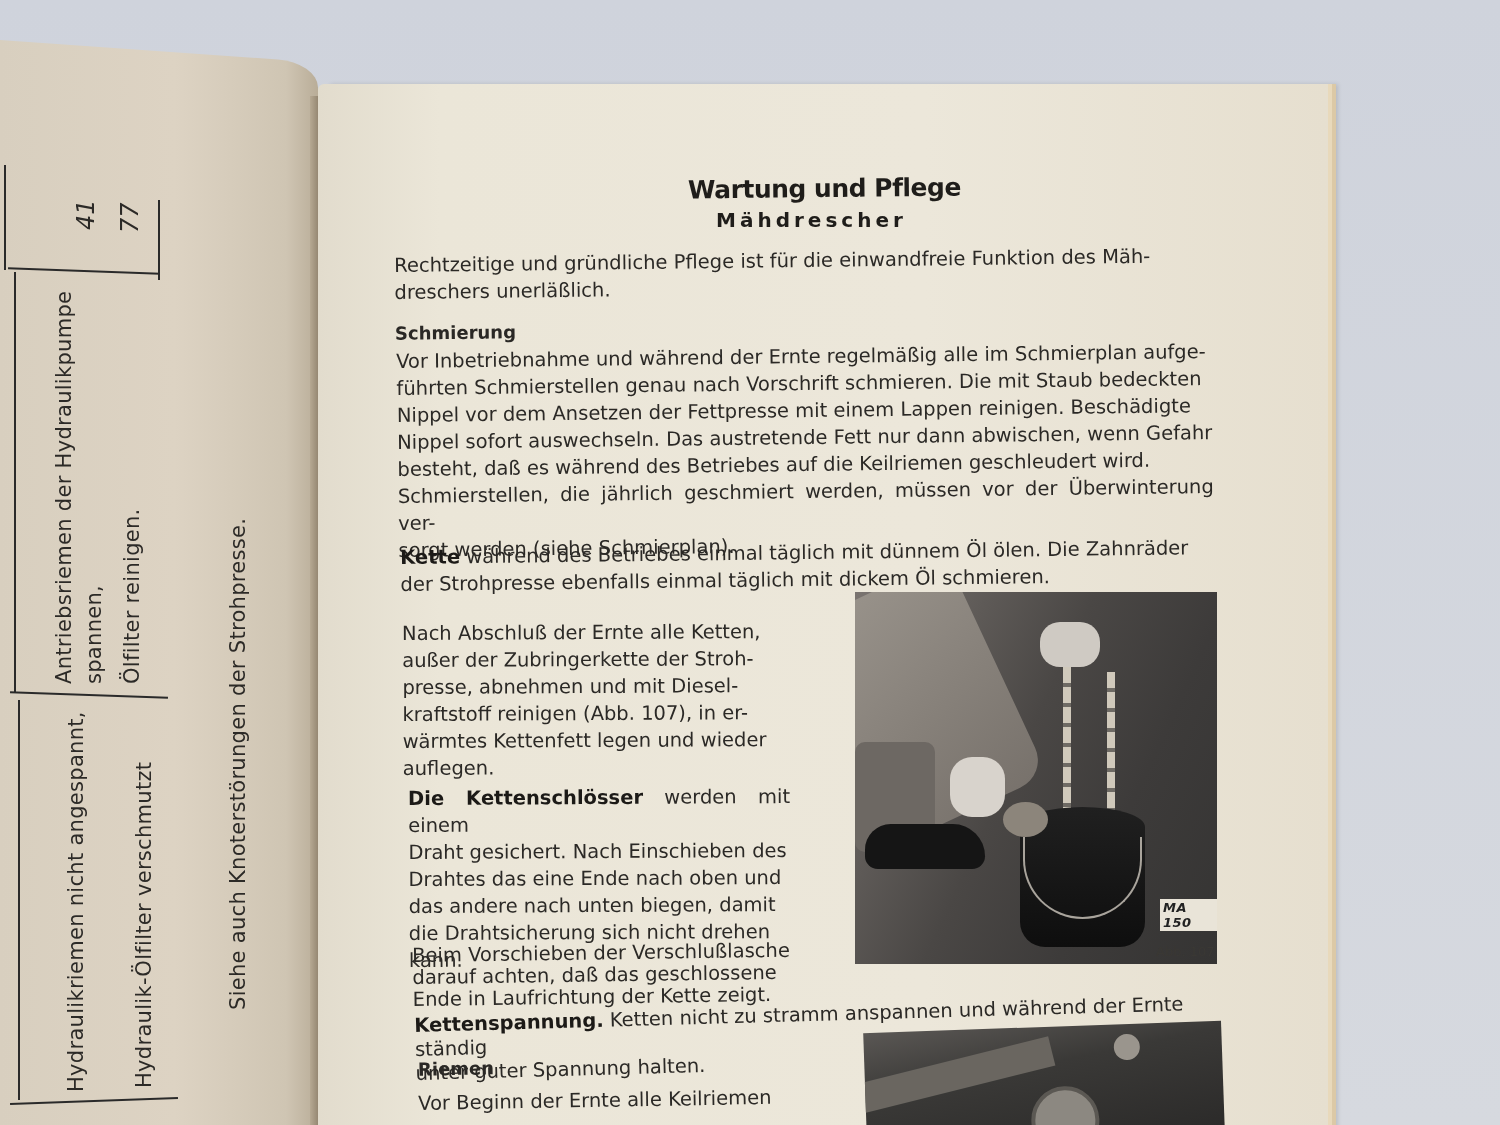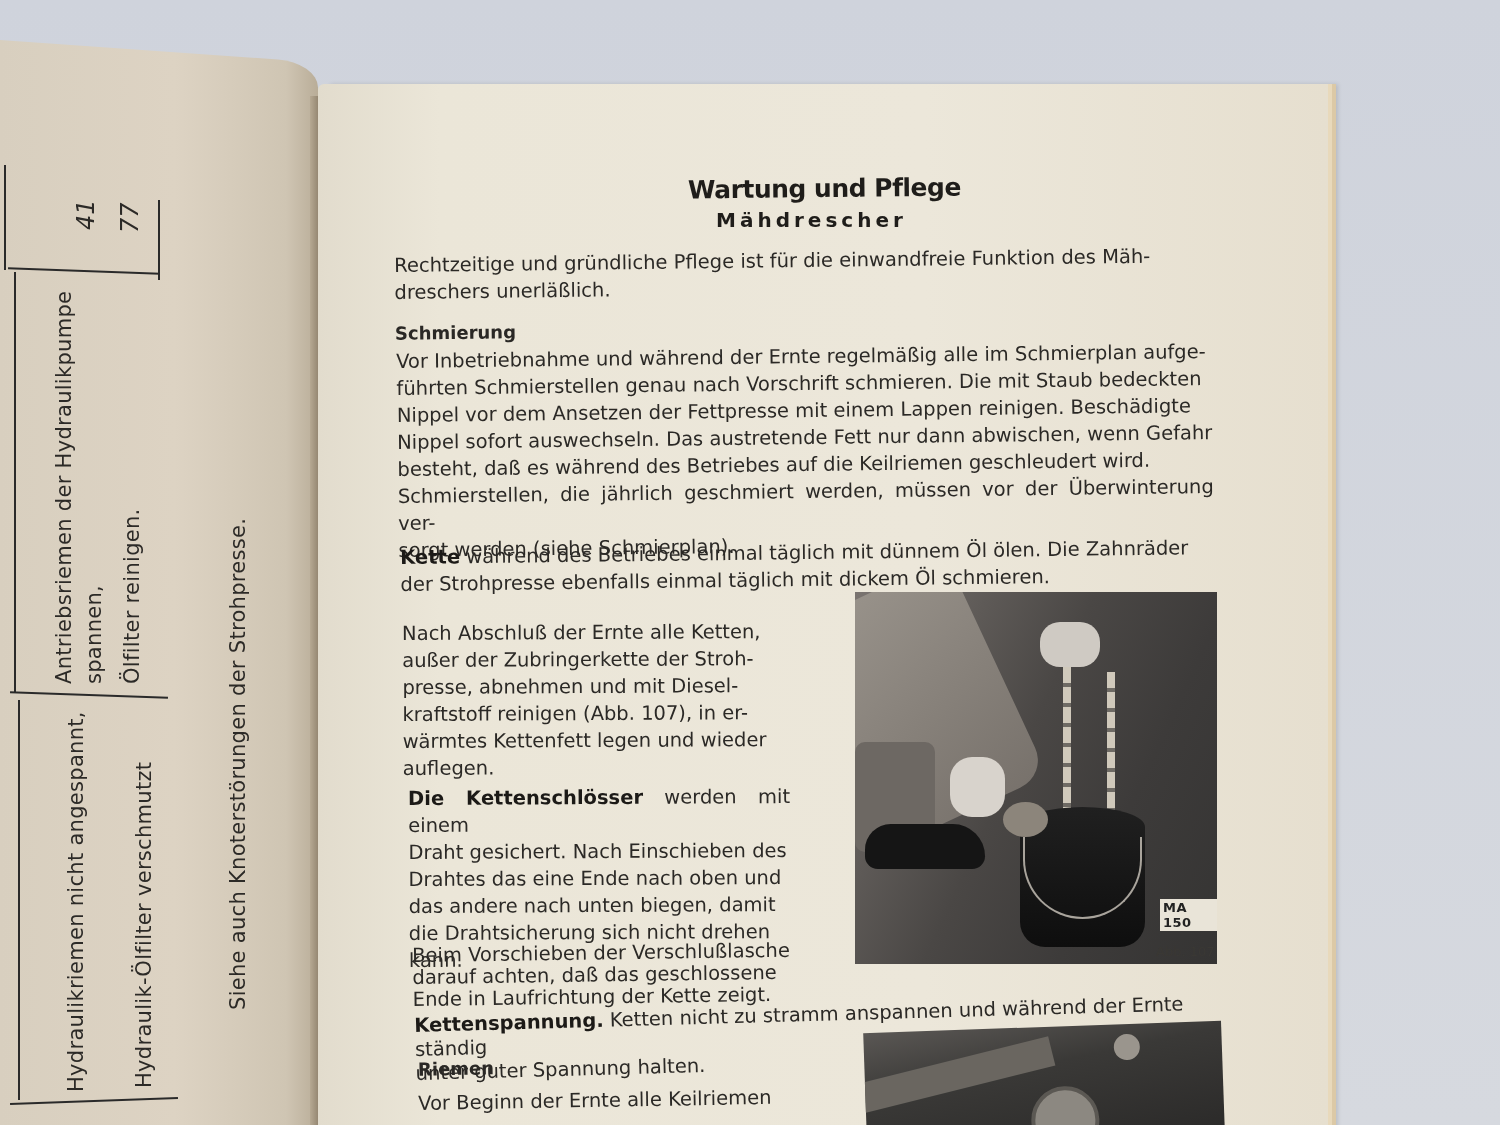--- a/index.html
+++ b/index.html
@@ -52,20 +52,21 @@
     text-align:justify; transform: rotate(-0.7deg); transform-origin:left top;
   }
   .para b { color:#1c1a17; }
   .head { position:absolute; font-weight:bold; color:#2a2825; font-size:18px; }
   .photo1 {
     position:absolute; left:855px; top:592px; width:362px; height:372px;
     background:
       radial-gradient(ellipse 70px 60px at 235px 300px, #141414 0%, #1c1c1c 70%, transparent 72%),
       linear-gradient(115deg, #7a7470 0%, #5e5a57 25%, #4a4745 45%, #3d3b3a 70%, #353433 100%);
     overflow:hidden;
+    font-style:italic;
   }
   .photo1 .sleeve {
     position:absolute; left:-20px; top:-10px; width:170px; height:240px;
     background: linear-gradient(160deg,#9a948c,#77716b); transform: rotate(-25deg);
     border-radius:30px;
   }
   .photo1 .leg {
     position:absolute; left:0; top:150px; width:80px; height:110px;
     background:#6d6863; border-radius:10px;
   }

